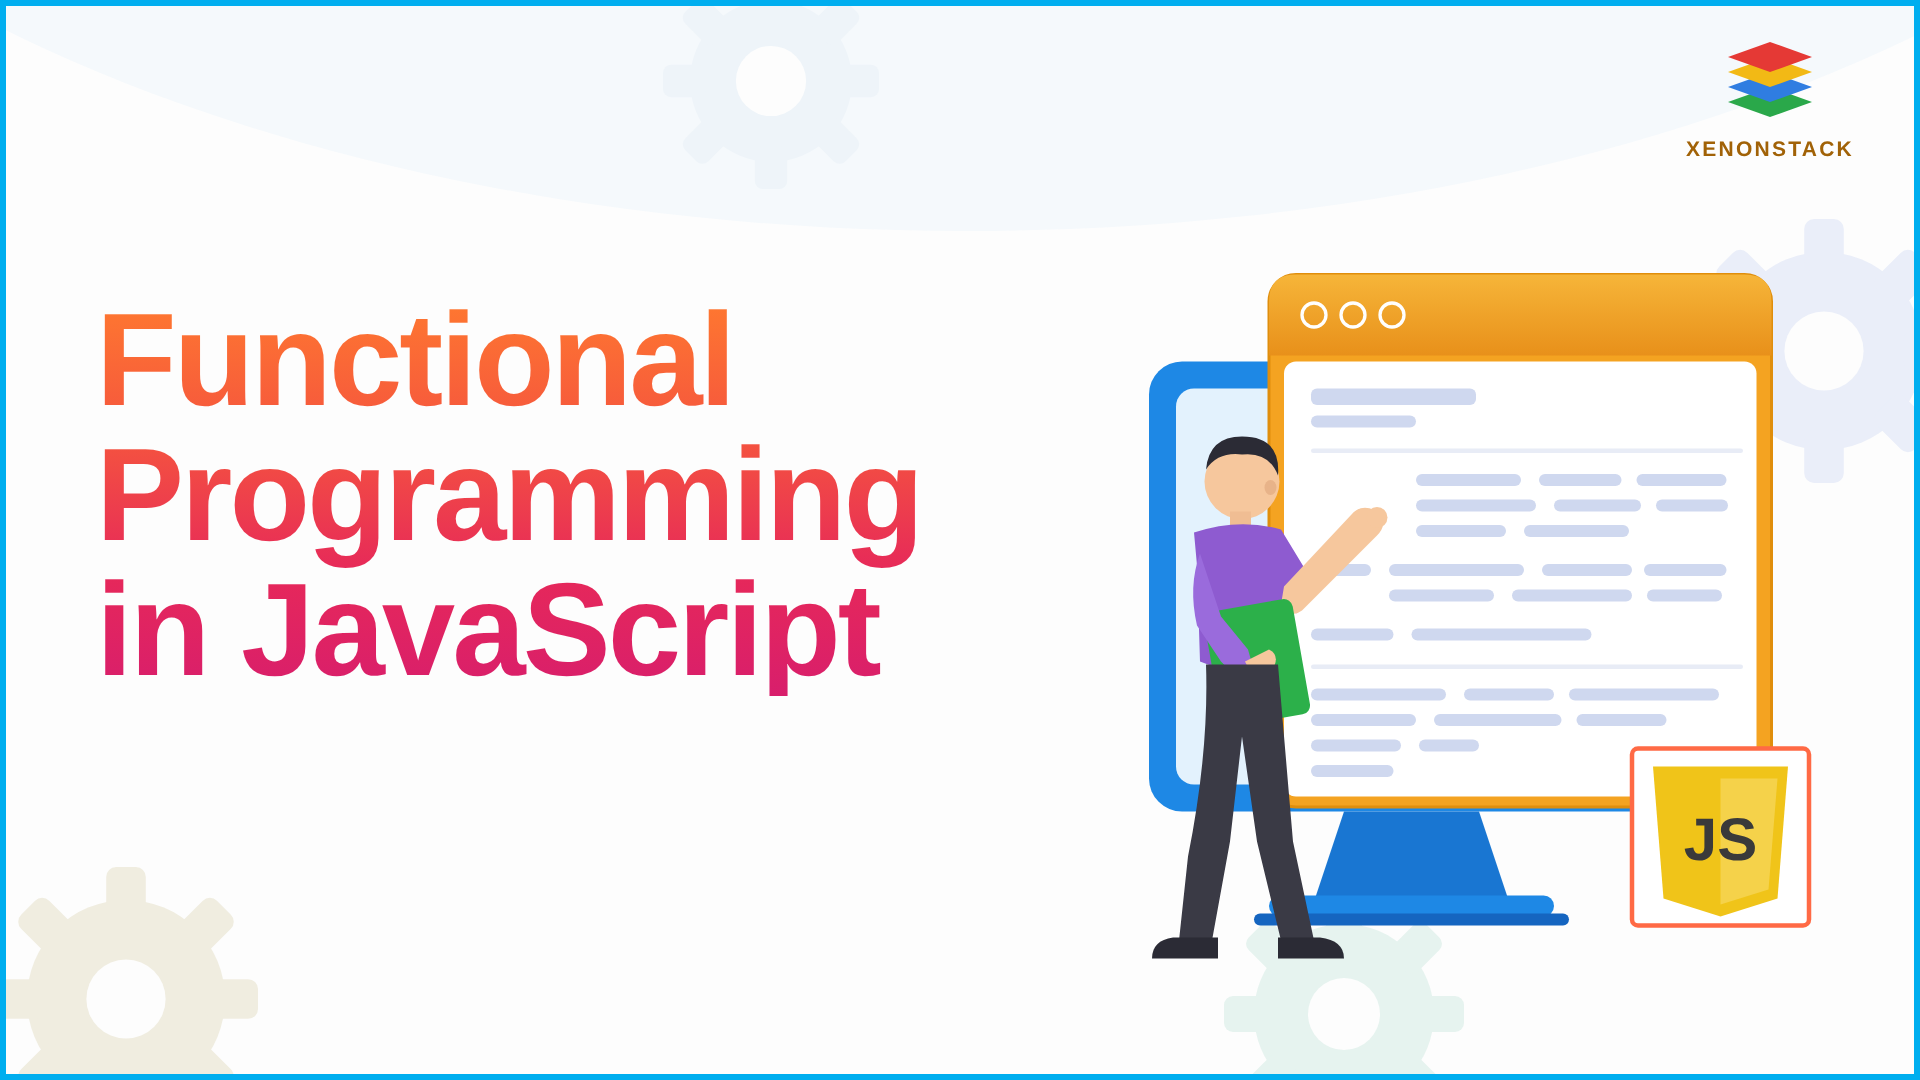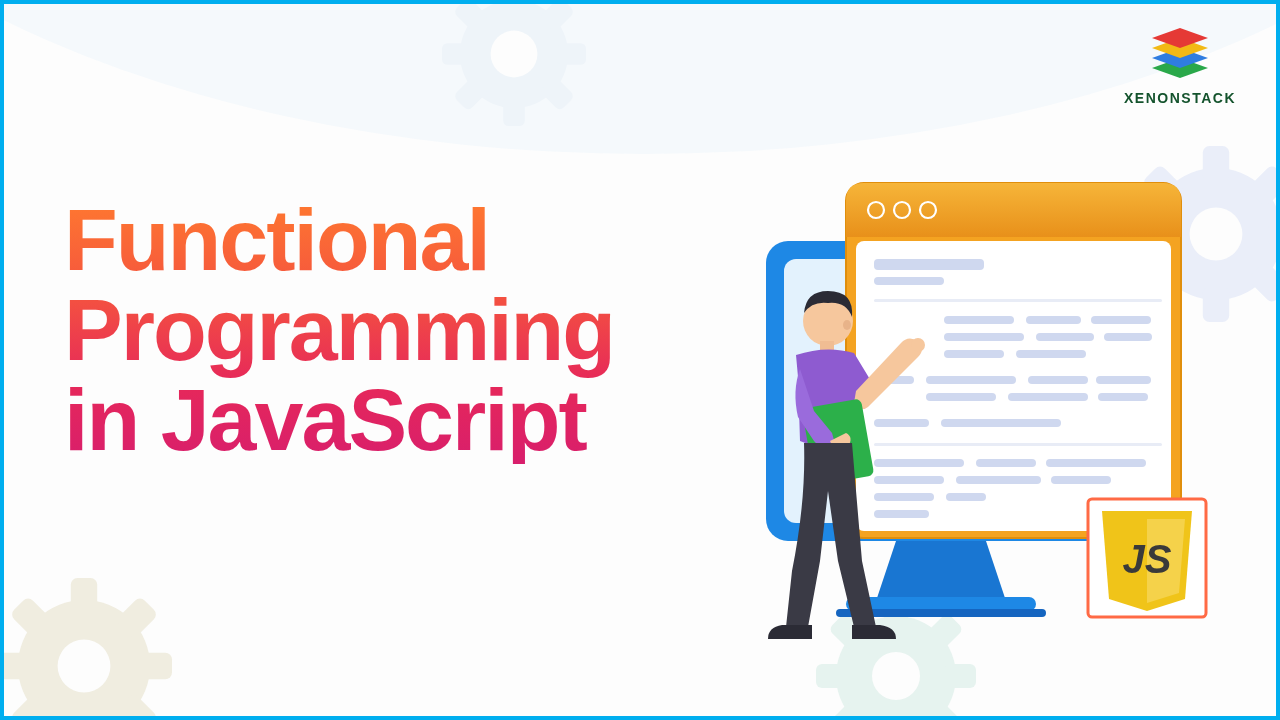--- a/index.html
+++ b/index.html
@@ -36,21 +36,21 @@
   top: 22px;
   right: 40px;
   z-index: 5;
   text-align: center;
 }
 .logo-mark { display: inline-block; margin-bottom: 4px; }
 .logo-text {
   font-size: 14px;
   font-weight: 600;
   letter-spacing: 1.5px;
-  color: #14532d;
+  color: #a16207;
 }
 .headline {
   position: absolute;
   top: 175px;
   left: 60px;
   z-index: 5;
   font-size: 88px;
   font-weight: 800;
   line-height: 1.02;
   letter-spacing: -2px;
@@ -61,21 +61,20 @@
   color: transparent;
   margin-top: 16px;
 }
 .illus {
   position: absolute;
   bottom: 55px;
   right: 60px;
   width: 520px;
   height: 520px;
   z-index: 4;
-  font-style: italic;
 }
 .illus svg { width: 100%; height: 100%; display: block; }
 </style>
 </head>
 <body>
 
 <div class="bg-arc"></div>
 
 <div class="gear gear-tl">
   <svg width="180" height="180" viewBox="0 0 100 100">

